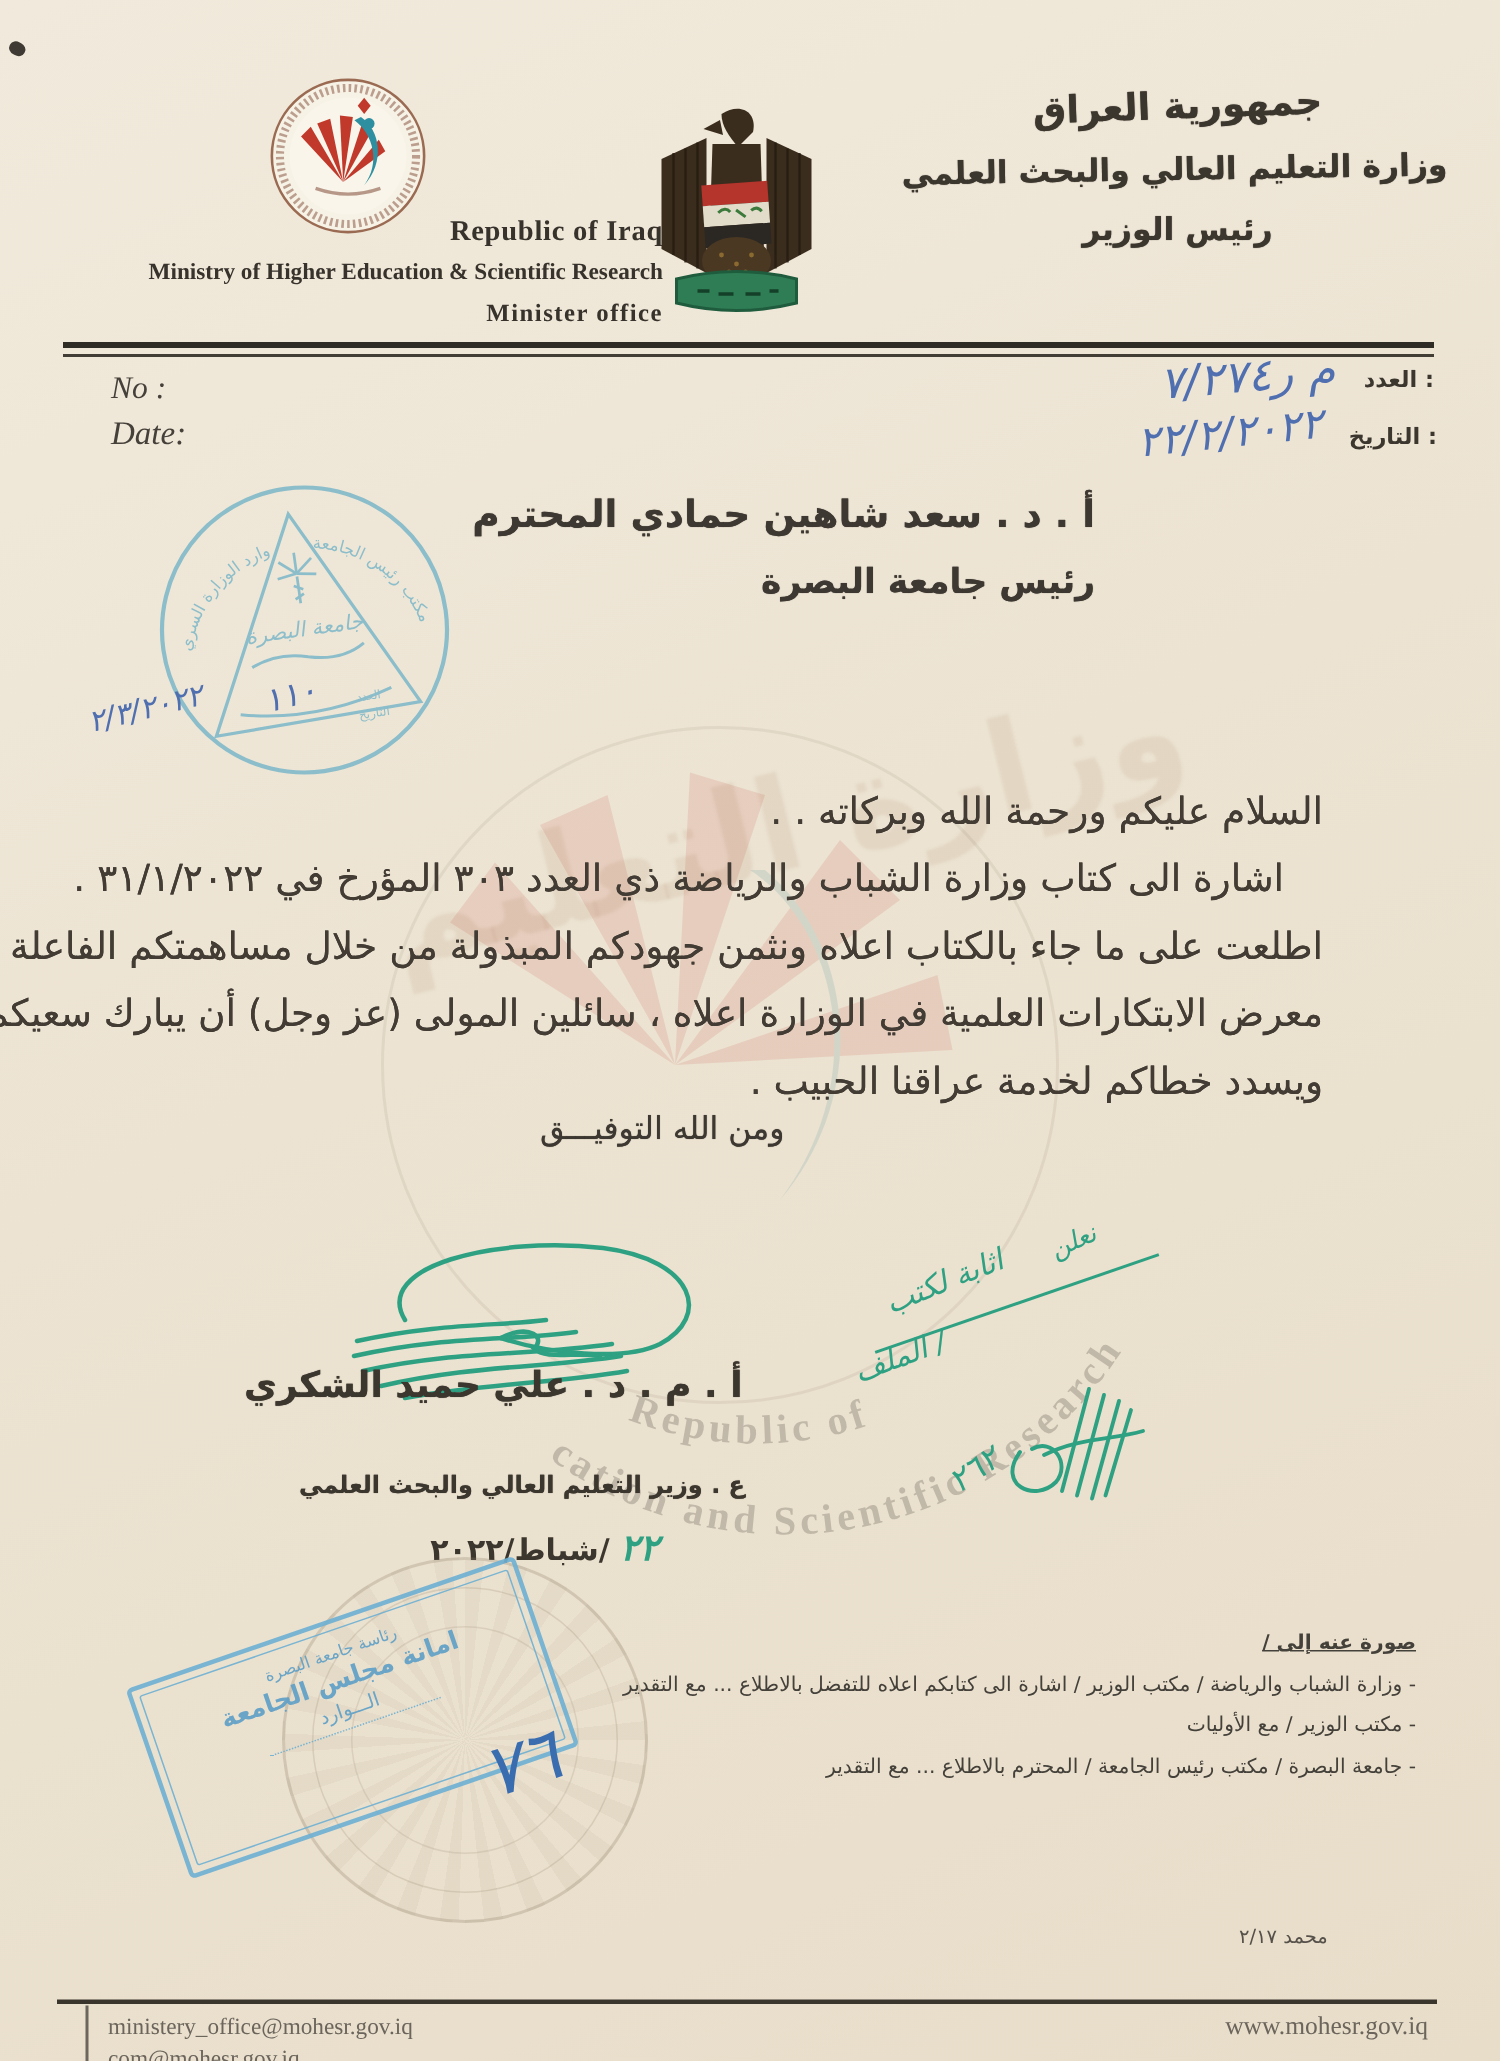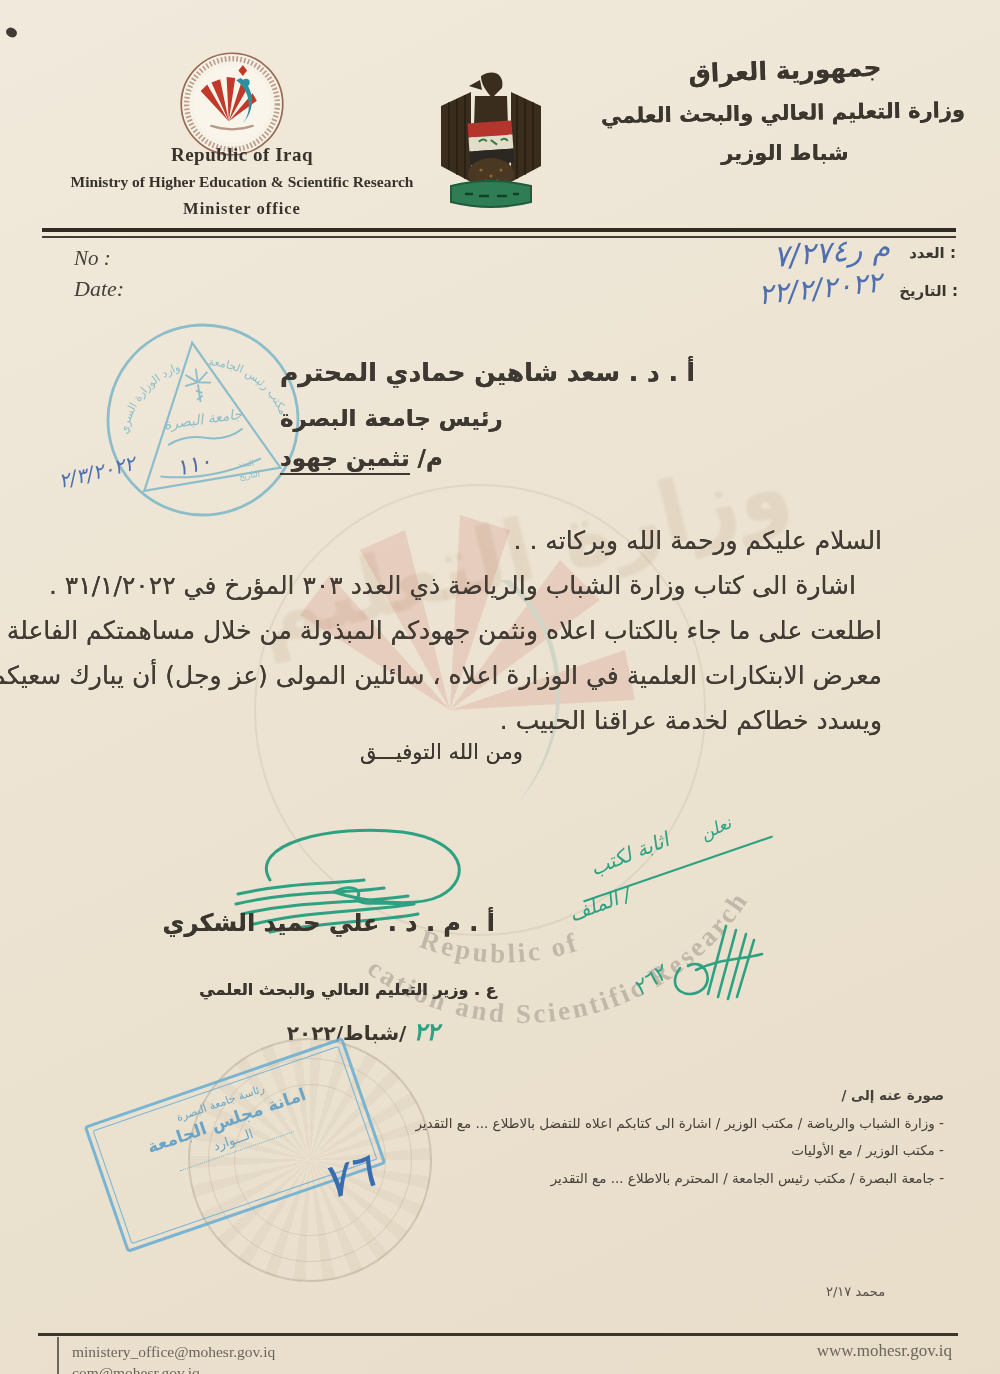--- a/index.html
+++ b/index.html
@@ -5,21 +5,21 @@
   html,body{margin:0;padding:0;background:#d8d2c4;}
   #page{
     position:relative;width:1000px;height:1374px;margin:0 auto;overflow:hidden;
     background:linear-gradient(155deg,#f1eadc 0%,#ece3d2 45%,#e8ddc9 100%);
     font-family:"DejaVu Sans",sans-serif;color:#3e3830;
   }
   .abs{position:absolute;}
   .rtl{direction:rtl;unicode-bidi:plaintext;}
   .nowrap{white-space:nowrap;}
   
-  .en-head{left:42px;top:144px;width:400px;text-align:center;
+  .en-head{left:42px;top:144px;width:400px;text-align:right;
     font-family:"Liberation Serif",serif;font-weight:bold;color:#37332c;}
   .en-head .l1{font-size:19px;letter-spacing:.5px;}
   .en-head .l2{font-size:15.5px;margin-top:7px;}
   .en-head .l3{font-size:16.5px;margin-top:8px;letter-spacing:1px;}
   .ar-head{left:605px;top:56px;width:360px;text-align:center;color:#3b362e;font-weight:bold;}
   .ar-head .a1{font-size:25px;transform:rotate(-2deg);text-shadow:0 0 .6px #3b362e;}
   .ar-head .a2{font-size:21px;margin-top:16px;transform:rotate(-1deg);text-shadow:0 0 .6px #3b362e;}
   .ar-head .a3{font-size:21px;margin-top:16px;letter-spacing:2px;text-shadow:0 0 .6px #3b362e;}
   .rule{left:42px;width:914px;background:#2f2b25;}
   .rule.thick{top:228px;height:4px;}
@@ -28,21 +28,21 @@
   
   .no-label{left:74px;top:246px;font-family:"Liberation Serif",serif;font-style:italic;font-size:21px;color:#45413a;}
   .date-label{left:74px;top:276px;font-family:"Liberation Serif",serif;font-style:italic;font-size:22px;color:#45413a;}
   .ar-ref-label{font-size:15px;font-weight:bold;color:#3b362e;}
   .hand-blue{color:#4f6fb0;font-style:italic;letter-spacing:3px;}
   
   .stamp-circle{left:103px;top:320px;width:200px;height:200px;opacity:.8;transform:rotate(-8deg);}
   .hand-110{left:176px;top:452px;font-size:22px;transform:rotate(-14deg);}
   .hand-stampdate{left:58px;top:460px;font-size:20px;transform:rotate(-14deg);}
   
-  .addr{left:280px;top:358px;width:450px;text-align:left;font-weight:bold;color:#3d3831;}
+  .addr{left:280px;top:328px;width:450px;text-align:right;font-weight:bold;color:#3d3831;}
   .addr .n{font-size:25px;text-shadow:0 0 .5px #3d3831;}
   .addr .p{font-size:23px;margin-top:18px;text-shadow:0 0 .5px #3d3831;}
   .addr .s{font-size:23px;margin-top:14px;text-shadow:0 0 .5px #3d3831;}
   .addr .s .u{border-bottom:2px solid #3d3831;padding-bottom:2px;}
   
   .body-block{left:110px;top:518px;width:772px;text-align:right;font-size:25px;
     color:#423c34;line-height:45px;text-shadow:0 0 .4px #423c34;}
   .body-block .indent{padding-right:26px;}
   .closing{left:360px;top:740px;font-size:21px;font-weight:normal;color:#3d3831;text-shadow:0 0 .5px #3d3831;text-align:center;}
   
@@ -54,21 +54,21 @@
   
   .green{color:#2ea183;}
   .ann1{left:588px;top:842px;font-size:20px;transform:rotate(-22deg);letter-spacing:2px;font-style:italic;}
   .ann1b{left:700px;top:818px;font-size:17px;transform:rotate(-24deg);font-style:italic;}
   .ann2{left:568px;top:892px;font-size:20px;transform:rotate(-20deg);font-style:italic;}
   .ann-slash{left:578px;top:868px;width:200px;height:0;border-top:2.5px solid #2ea183;transform:rotate(-19deg);}
   .ann-scribble{left:650px;top:898px;width:115px;height:112px;}
   .ann-num{left:632px;top:968px;font-size:22px;transform:rotate(-35deg);letter-spacing:6px;font-style:italic;}
   
   .cc{right:56px;top:1082px;width:680px;text-align:right;font-size:13.5px;color:#44403a;line-height:27.5px;}
-  .cc .head{font-weight:bold;}
+  .cc .head{text-decoration:underline;font-weight:bold;}
   .cc div{white-space:nowrap;}
   
   .emboss{left:188px;top:1038px;width:240px;height:240px;border-radius:50%;
     border:2px solid rgba(145,130,105,.28);
     background:repeating-conic-gradient(rgba(150,135,110,.07) 0 6deg,rgba(0,0,0,0) 6deg 14deg);
     filter:blur(.4px);}
   .emboss .inner{position:absolute;left:18px;top:18px;right:18px;bottom:18px;border-radius:50%;
     border:1.5px solid rgba(145,130,105,.22);}
   .emboss .inner2{position:absolute;left:44px;top:44px;right:44px;bottom:44px;border-radius:50%;
     border:1px solid rgba(145,130,105,.18);}
@@ -177,21 +177,21 @@
         <circle cx="51" cy="115" r="1.4"></circle>
         <circle cx="62" cy="115" r="1.4"></circle>
       </g>
     <path d="M16,120 Q 56,110 96,120 L 96,136 Q 56,146 16,136 Z" fill="#2f7d55" stroke="#1f5c3e" stroke-width="2"></path>
     <path d="M30,128 h8 M44,130 h10 M62,130 h10 M78,128 h6" stroke="#14402a" stroke-width="2.4"></path>
   </svg>
 
   <div class="abs ar-head rtl">
     <div class="a1 nowrap">جمهورية العراق</div>
     <div class="a2 nowrap">وزارة التعليم العالي والبحث العلمي</div>
-    <div class="a3 nowrap">شباط الوزير</div>
+    <div class="a3 nowrap">رئيس الوزير</div>
   </div>
 
   <div class="abs rule thick"></div>
   <div class="abs rule thin"></div>
 
   <div class="abs no-label">No :</div>
   <div class="abs date-label">Date:</div>
   <div class="abs ar-ref-label" style="right:44px;top:244px;">العدد :</div>
   <div class="abs ar-ref-label" style="right:42px;top:282px;">التاريخ :</div>
   <div class="abs hand-blue rtl nowrap" style="right:110px;top:234px;font-size:30px;transform:rotate(-5deg);">م ر٧/٢٧٤</div>
@@ -224,21 +224,20 @@
       <text x="128" y="152" font-size="8">العدد</text>
       <text x="128" y="164" font-size="8">التاريخ</text>
     </g>
   </svg>
   <div class="abs hand-blue hand-110">١١٠</div>
   <div class="abs hand-blue hand-stampdate rtl nowrap">٢/٣/٢٠٢٢</div>
 
   <div class="abs addr rtl">
     <div class="n nowrap">أ . د . سعد شاهين حمادي المحترم</div>
     <div class="p nowrap">رئيس جامعة البصرة</div>
-    <div class="s nowrap"><span>م/ </span><span class="u">تثمين جهود</span></div>
   </div>
 
   <div class="abs body-block rtl">
     <div>السلام عليكم ورحمة الله وبركاته . .</div>
     <div class="indent nowrap">اشارة الى كتاب وزارة الشباب والرياضة ذي العدد ٣٠٣ المؤرخ في ٣١/١/٢٠٢٢ .</div>
     <div class="nowrap">اطلعت على ما جاء بالكتاب اعلاه ونثمن جهودكم المبذولة من خلال مساهمتكم الفاعلة في انجاح</div>
     <div class="nowrap">معرض الابتكارات العلمية في الوزارة اعلاه ، سائلين المولى (عز وجل) أن يبارك سعيكم</div>
     <div class="nowrap">ويسدد خطاكم لخدمة عراقنا الحبيب .</div>
   </div>
   <div class="abs closing rtl">ومن الله التوفيـــق</div>

